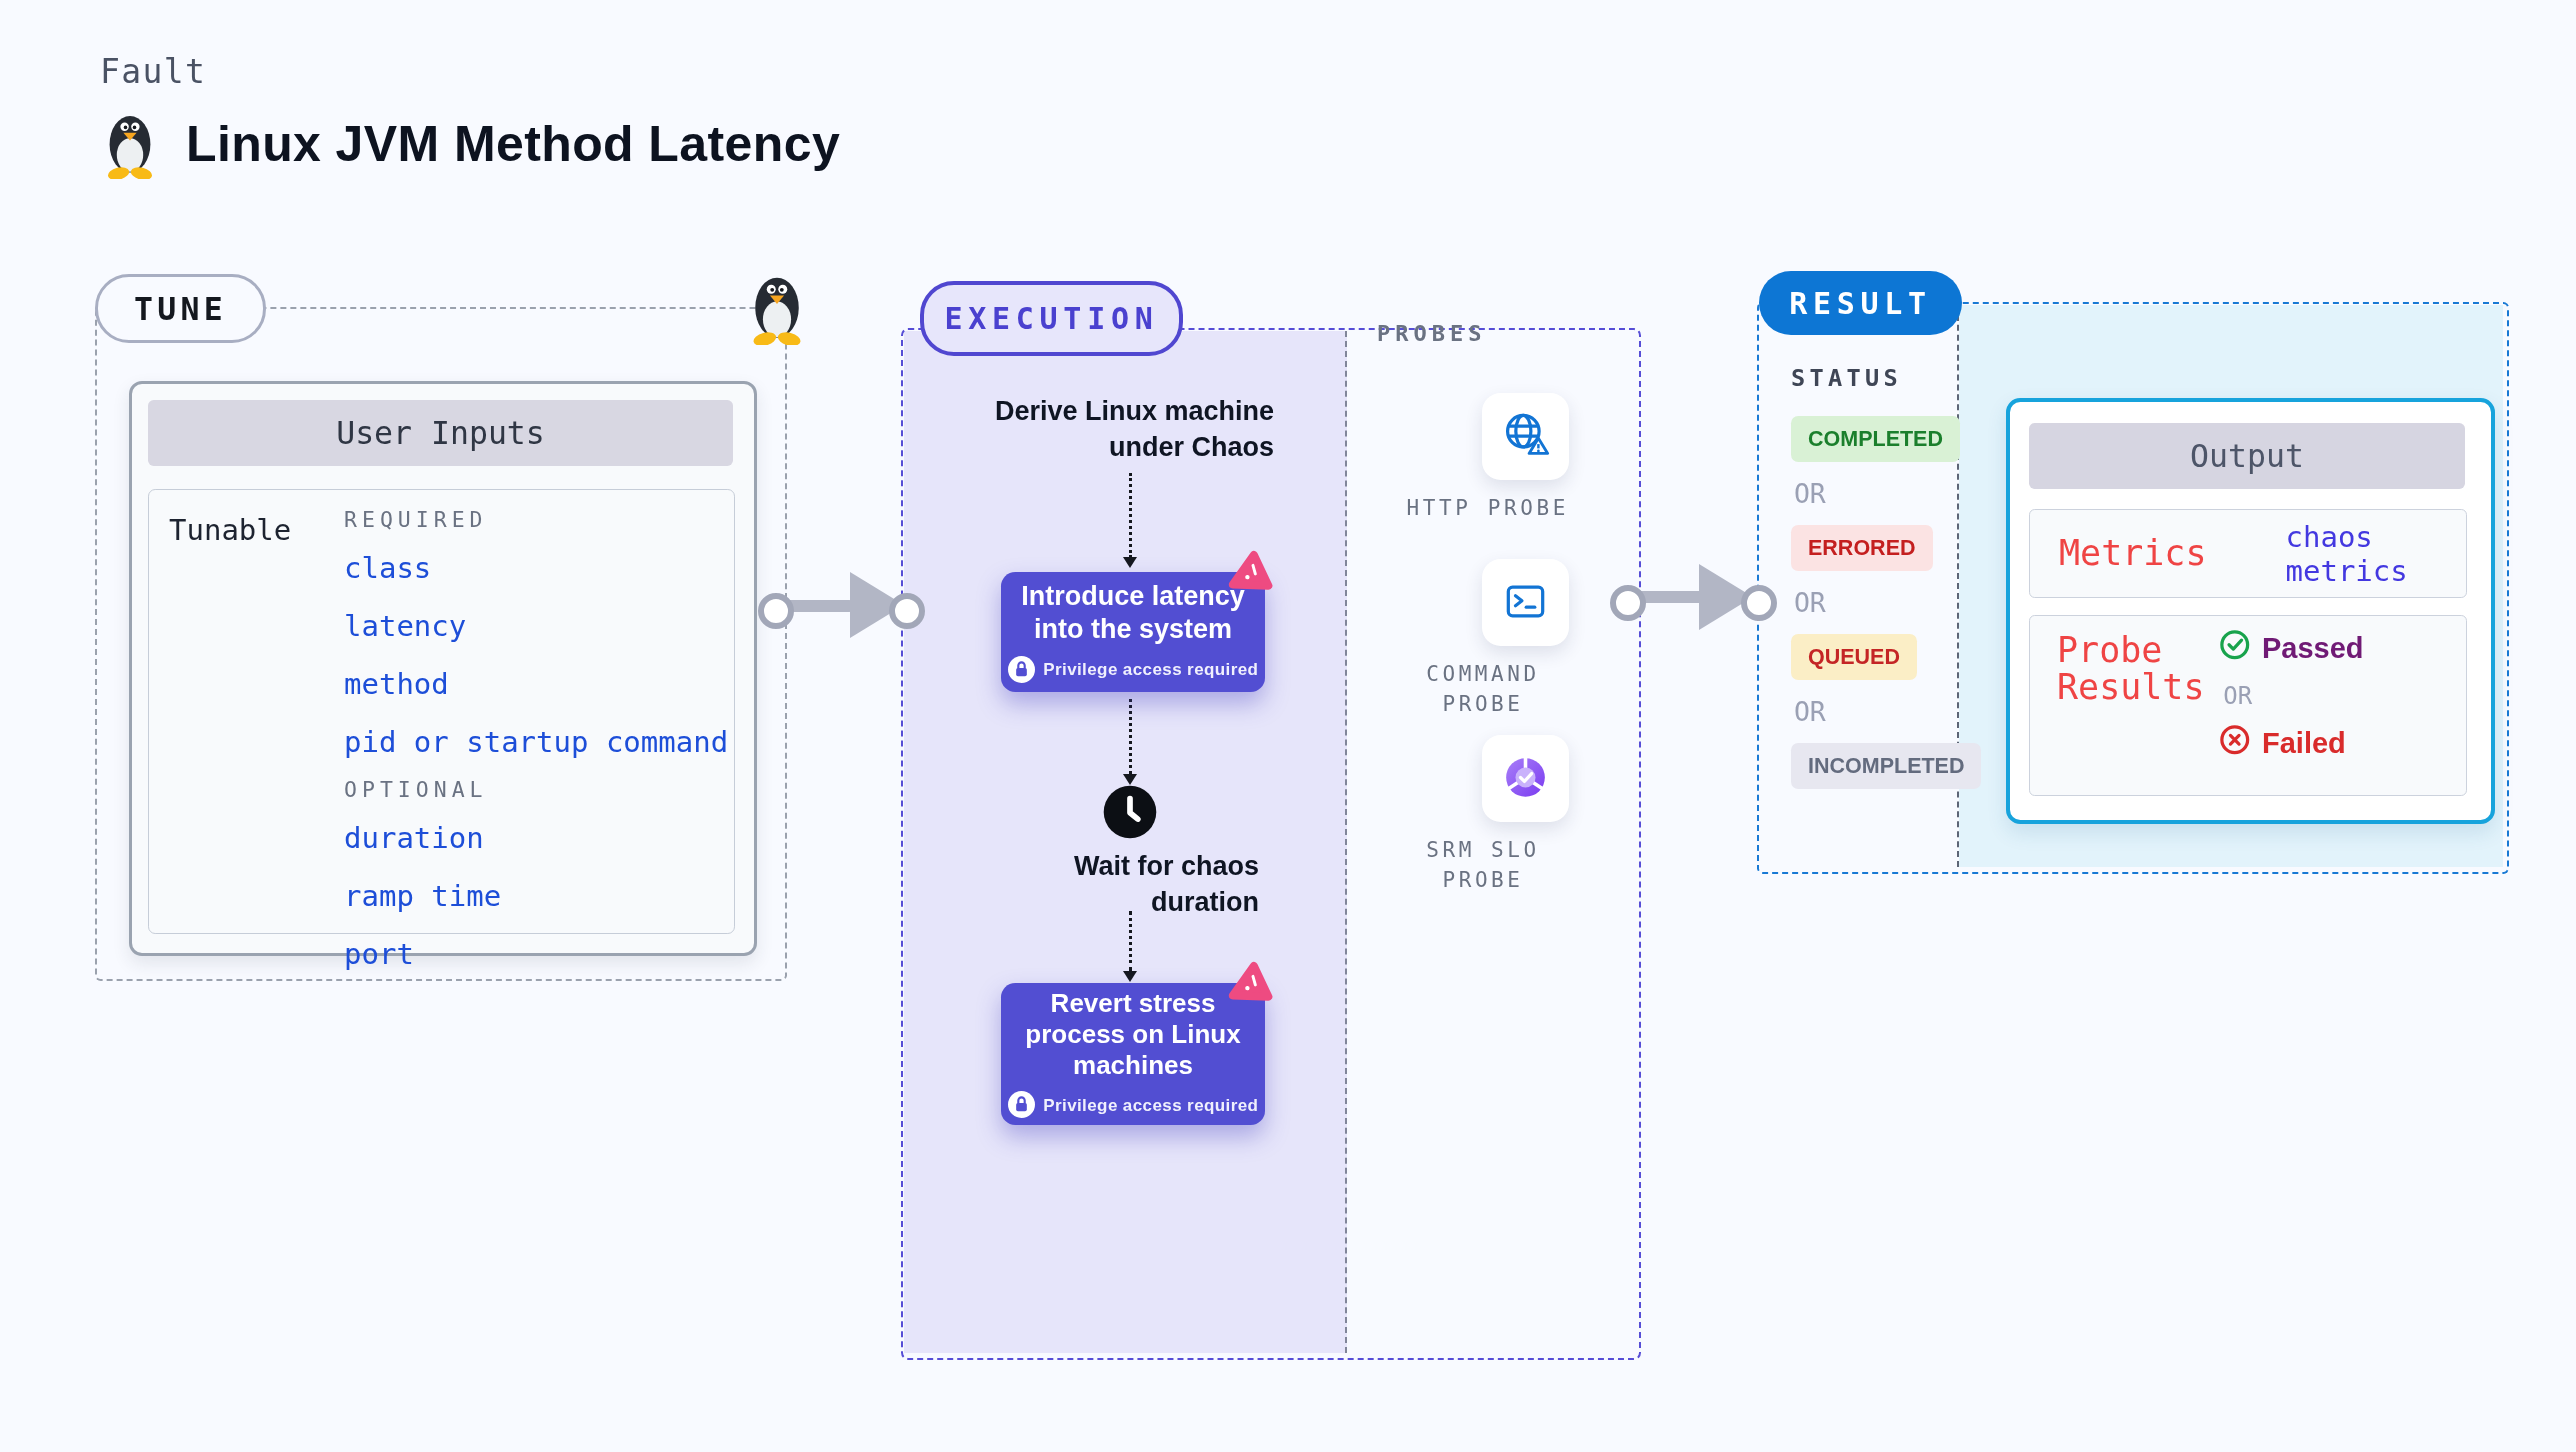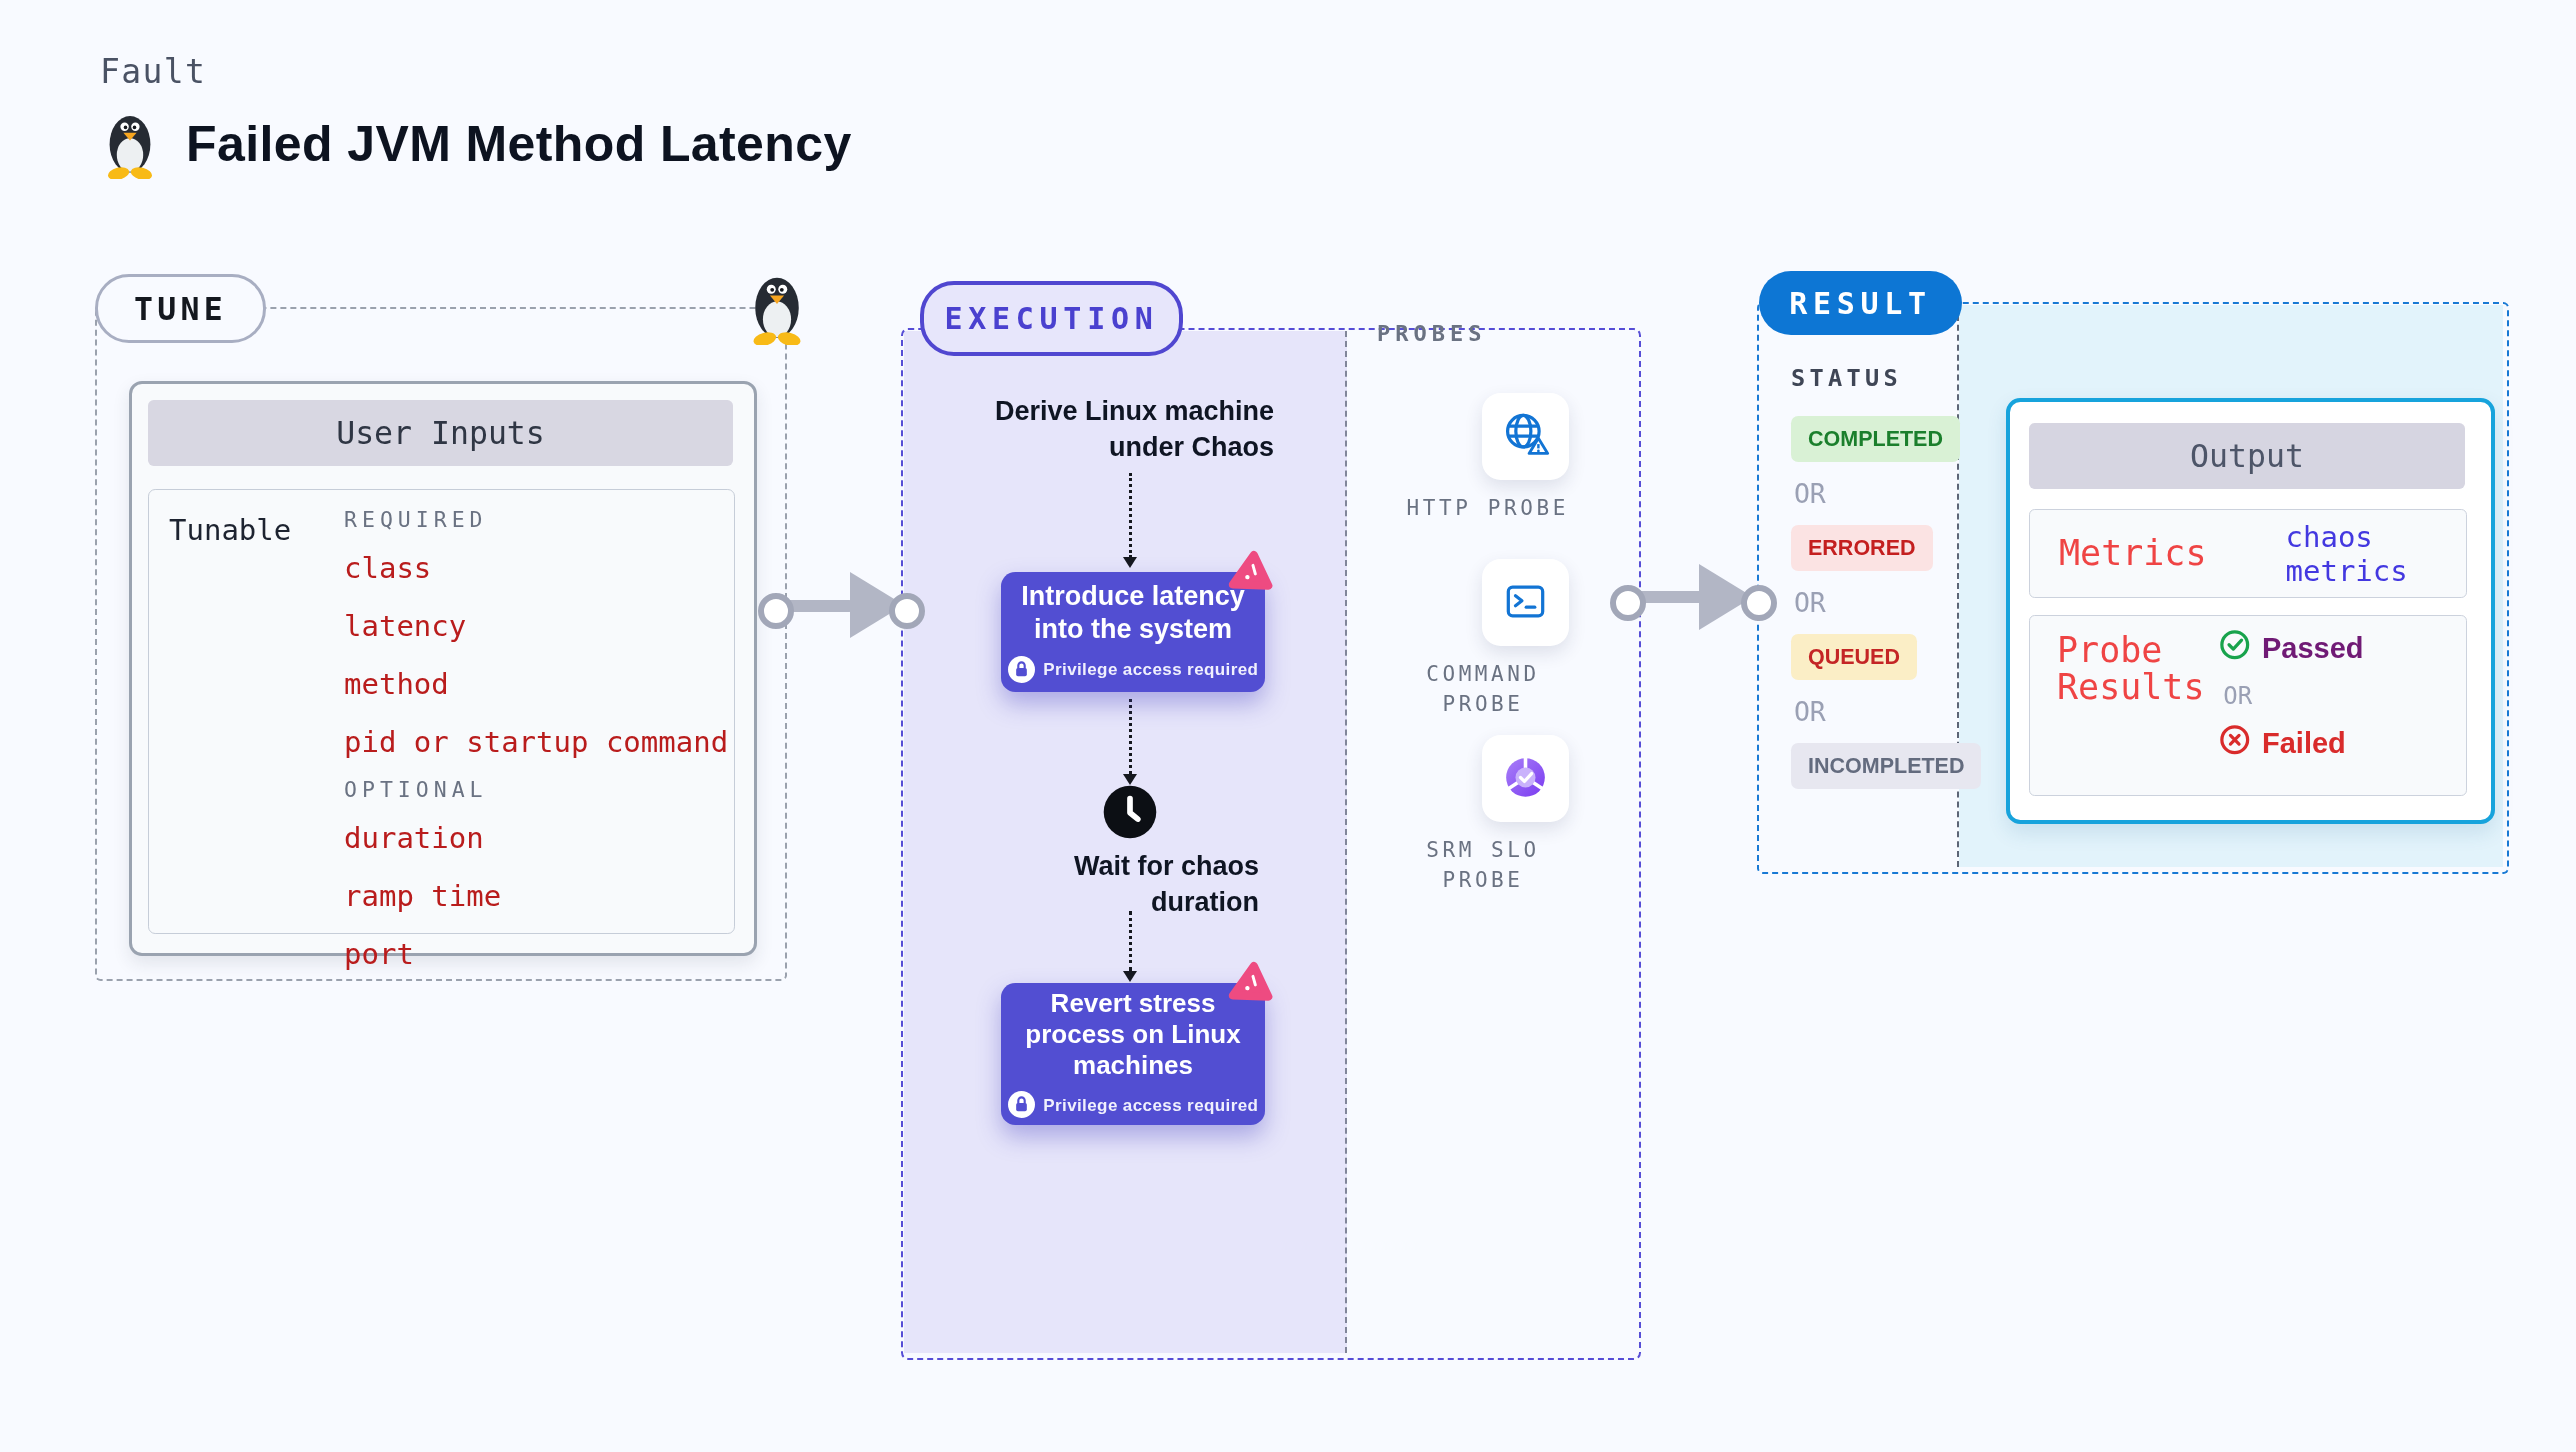--- a/index.html
+++ b/index.html
@@ -38,21 +38,21 @@
   
   .ui-card{left:129px;top:381px;width:622px;height:569px;background:#f8fafc;border:3.6px solid #9aa3b0;
     border-radius:13px;box-shadow:0 7.2px 17px rgba(40,48,70,.10);}
   .ui-header{left:148px;top:400px;width:441px;height:66px;background:#d8d7e2;border-radius:5.7px;
     display:flex;align-items:center;justify-content:center;font-size:31.5px;color:#2f3644;}
   .ui-inner{left:148px;top:489px;width:441px;height:443px;border:1.4px solid #c6cdd8;border-radius:7.2px;background:#f8fafc;}
   .ui-header,.ui-inner{width:585px;}
   .tunable-label{left:169px;top:513px;font-size:29px;color:#1d2330;}
   .field-col{left:344px;top:501px;display:flex;flex-direction:column;}
   .field-head{font-size:21.5px;color:#6a7282;letter-spacing:5px;margin:5.7px 0 7.2px 0;}
-  .field-link{font-size:29px;color:#b91c1c;margin:12px 0;}
+  .field-link{font-size:29px;color:#1d4ed8;margin:12px 0;}
 
   
   .arrow-line{height:11.5px;background:#b2b6c5;border-radius:5.7px;}
   .arrow-head{width:0;height:0;border-top:33px solid transparent;border-bottom:33px solid transparent;border-left:54px solid #b2b6c5;}
   .node{width:24px;height:24px;border:6.4px solid #a2a7b8;background:#fff;border-radius:50%;z-index:6;}
 
   
   .step-text{font-size:27px;font-weight:bold;color:#0f1523;text-align:right;line-height:36px;}
   .dotted-conn{width:0;border-left:3.6px dotted #15181e;}
   .dotted-arrow{width:0;height:0;border-left:7.9px solid transparent;border-right:7.9px solid transparent;border-top:11.5px solid #15181e;}
@@ -107,21 +107,21 @@
       <ellipse cx="50" cy="80" rx="22" ry="28" fill="#edf0f2"></ellipse>
       <circle cx="41" cy="33" r="7" fill="#ffffff"></circle>
         <circle cx="59" cy="33" r="7" fill="#ffffff"></circle>
       <circle cx="42.5" cy="34" r="3" fill="#14171c"></circle>
         <circle cx="57.5" cy="34" r="3" fill="#14171c"></circle>
       <polygon points="39,43 61,43 50,56" fill="#f6a51f"></polygon>
       <ellipse cx="31" cy="111" rx="18" ry="10" fill="#f8ba17" transform="rotate(-14 31 111)"></ellipse>
       <ellipse cx="69" cy="111" rx="18" ry="10" fill="#f8ba17" transform="rotate(14 69 111)"></ellipse>
     </svg>
   </span>
-  <span class="page-title">Failed JVM Method Latency</span>
+  <span class="page-title">Linux JVM Method Latency</span>
 </div>
 
 <div class="abs tune-box"></div>
 <div class="abs pill pill-tune mono">TUNE</div>
 <span class="abs" style="left:745px;top:268px;z-index:5;">
   <svg width="64" height="77" viewBox="0 0 100 120">
     <ellipse cx="50" cy="62" rx="34" ry="47" fill="#262b33"></ellipse>
     <ellipse cx="50" cy="80" rx="22" ry="28" fill="#edf0f2"></ellipse>
     <circle cx="41" cy="33" r="7" fill="#ffffff"></circle>
       <circle cx="59" cy="33" r="7" fill="#ffffff"></circle>

